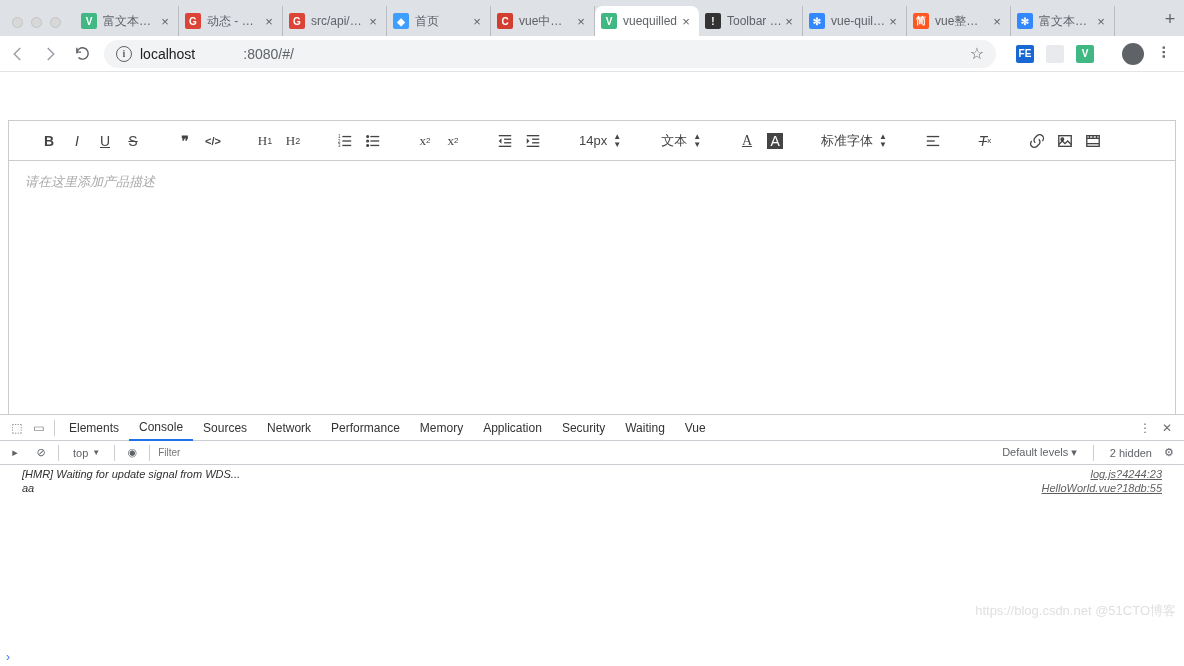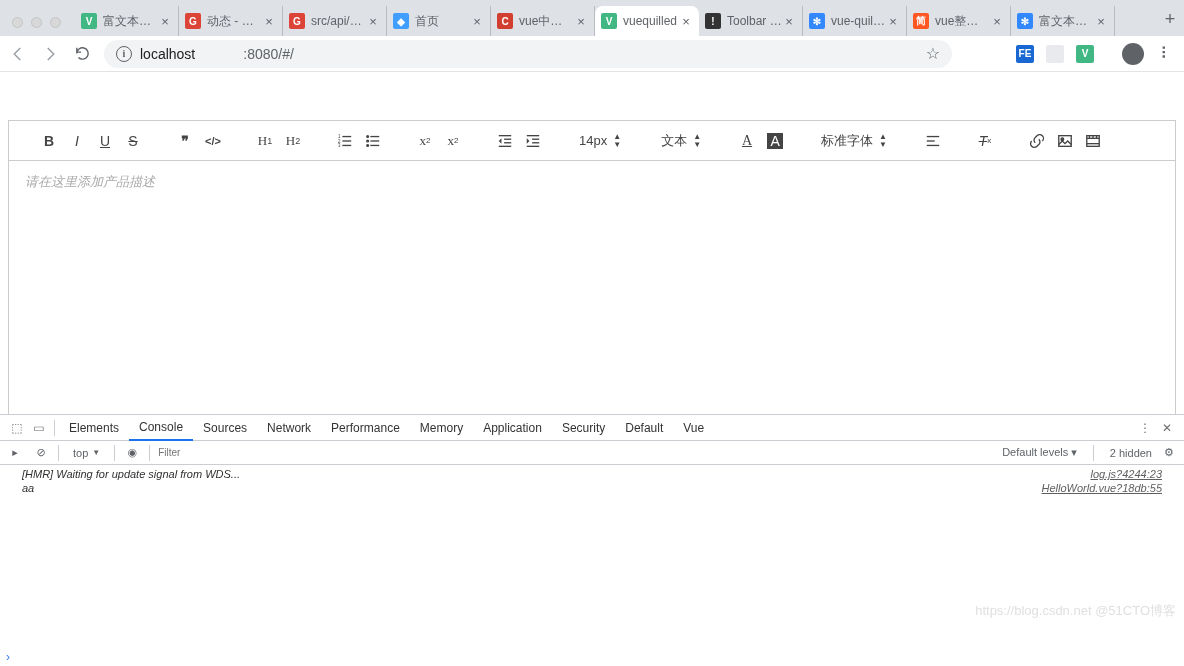--- a/index.html
+++ b/index.html
@@ -135,21 +135,21 @@
       <svg viewBox="0 0 24 24" width="17" height="17">
         <path d="M4 12a8 8 0 1 1 2.3 5.6M4 4v6h6" stroke="#5f6368" stroke-width="2" fill="none"></path>
       </svg>
     </div>
   <div class="omni">
     <span class="info">i</span>
     <span class="url"><span>localhost</span><span class="port">:8080/#/</span></span>
     <span class="star">☆</span>
   </div>
   <div class="exts" id="exts">
-      <span class="ext" style="background: rgb(25, 103, 210); margin-left: 44px;">FE</span>
+      <span class="ext" style="background: rgb(25, 103, 210);">FE</span>
       <span class="ext" style="background: rgb(232, 234, 237);"></span>
       <span class="ext" style="background: rgb(65, 184, 131);">V</span>
     </div>
   <div class="prof"></div>
   <div class="navbtn act">⠇</div>
 </div>
 
 <div class="page">
   <div class="editor">
     <div class="toolbar">
@@ -300,21 +300,21 @@
     <span style="width:1px;height:16px;background:#cacdd1;margin:0 4px;"></span>
     <div id="dttabs" style="display:flex;">
         <div class="dt-tab">Elements</div>
         <div class="dt-tab active">Console</div>
         <div class="dt-tab">Sources</div>
         <div class="dt-tab">Network</div>
         <div class="dt-tab">Performance</div>
         <div class="dt-tab">Memory</div>
         <div class="dt-tab">Application</div>
         <div class="dt-tab">Security</div>
-        <div class="dt-tab">Default</div>
+        <div class="dt-tab">Waiting</div>
         <div class="dt-tab">Vue</div>
       </div>
     <span class="sp"></span>
     <span class="ic">⋮</span>
     <span class="ic">✕</span>
   </div>
   <div class="dt-filter">
     <span class="ic">▸</span>
     <span class="ic">⊘</span>
     <span class="sep"></span>

